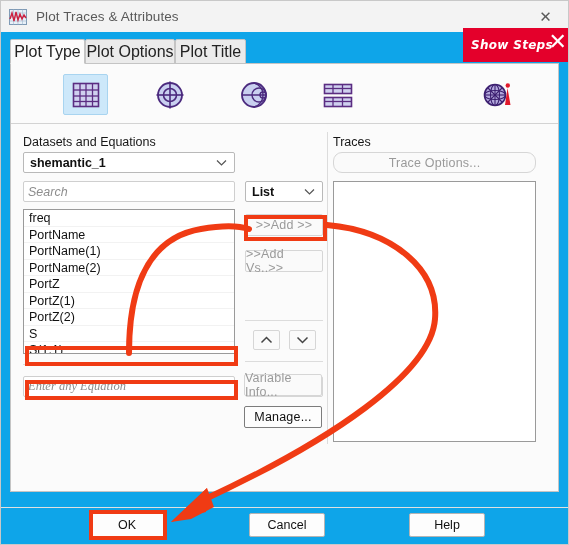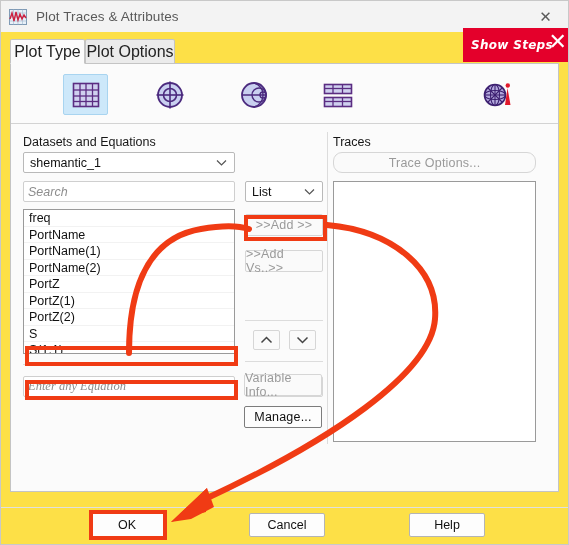--- a/index.html
+++ b/index.html
@@ -9,21 +9,21 @@
   body {
     width: 569px; height: 545px;
     font-family: "Liberation Sans", sans-serif;
     font-size: 12px;
     color: #1a1a1a;
     overflow: hidden;
     position: relative;
   }
   #app {
     position: absolute; inset: 0;
-    background: #fde047;
+    background: #0ea5e9;
     border: 1px solid #c8c8c8;
     box-sizing: border-box;
     overflow: hidden;
   }
 
   
   .titlebar {
     position: absolute; left: 0; top: 0; right: 0; height: 31px;
     background: #f3f3f3;
     display: flex; align-items: center;
@@ -100,20 +100,21 @@
   
   .combo {
     position: absolute; box-sizing: border-box;
     background: #ffffff;
     border: 1px solid #b9b9b9;
     border-radius: 2px;
     display: flex; align-items: center;
     padding-left: 6px;
     font-size: 12.5px;
     color: #101010;
+    font-weight: bold;
   }
   .combo .chev {
     position: absolute; right: 7px; top: 50%;
     transform: translateY(-50%);
     color: #444;
     font-size: 10px;
     font-family: "DejaVu Sans", sans-serif;
   }
   .textbox {
     position: absolute; box-sizing: border-box;
@@ -251,20 +252,21 @@
         <polyline points="1,10 3,4 5,12 7,3 9,11 11,5 13,10 15,6 17,9" fill="none" stroke="#cc2040" stroke-width="1.4"></polyline>
       </svg>
     </div>
     <div class="title-text">Plot Traces &amp; Attributes</div>
     <div class="title-close">✕</div>
   </div>
 
   <div class="tabstrip">
     <div class="tab active" style="left:0; width:75px;">Plot Type</div>
     <div class="tab" style="left:75px; width:90px;">Plot Options</div>
+    <div class="tab" style="left:165px; width:71px;">Plot Title</div>
   </div>
 
   <div class="tabpanel">
 
     <div class="icon-row">
 
       <div class="icon-btn selected" style="left:52px;">
         <svg width="30" height="30" viewBox="0 0 30 30">
           <rect x="2.5" y="3.5" width="25" height="23" fill="#cfd0ef" stroke="#5b2d82" stroke-width="1.6"></rect>
           <g stroke="#5b2d82" stroke-width="1.3">

